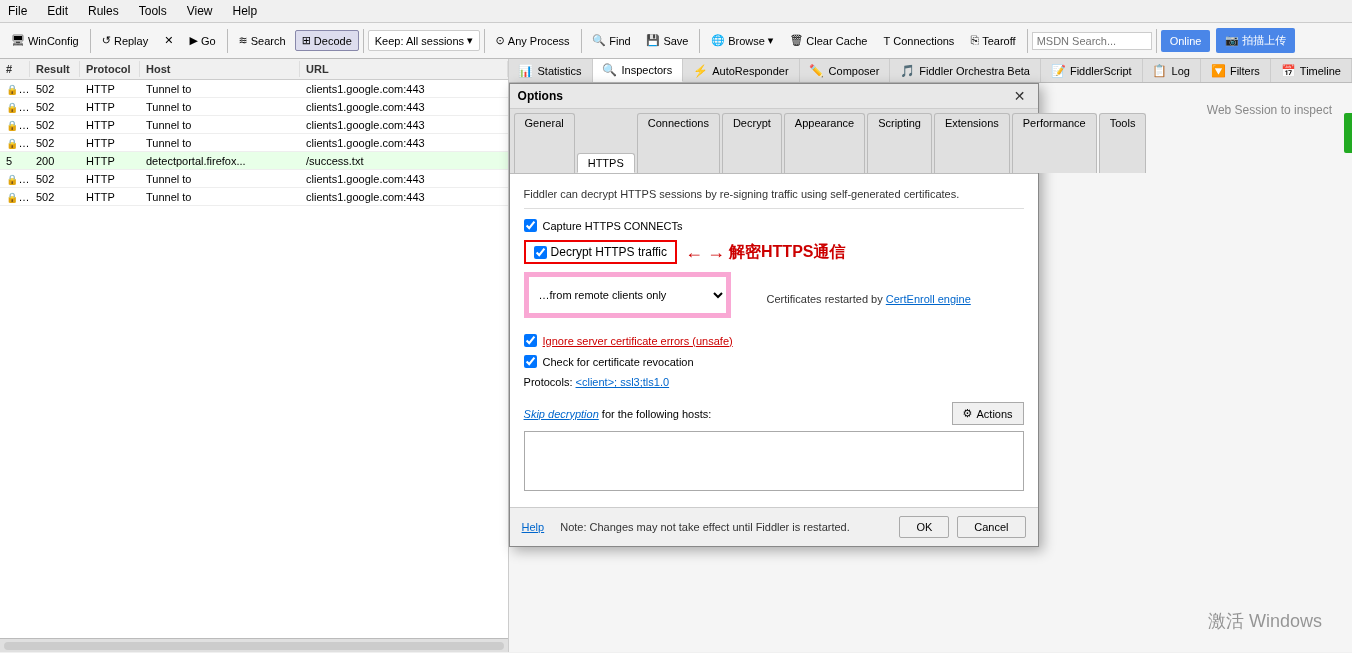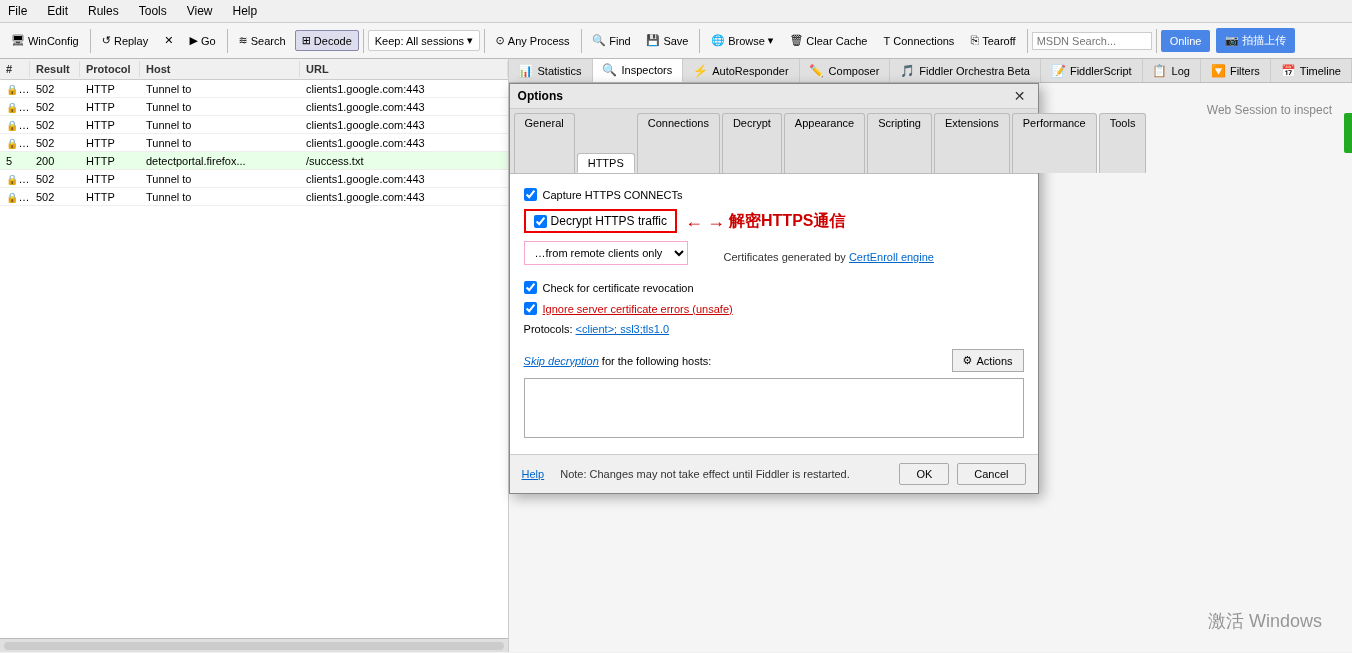--- a/index.html
+++ b/index.html
@@ -70,21 +70,21 @@
     .options-body { padding: 14px; background: #fff; }
     .options-desc { font-size: 11px; color: #333; margin-bottom: 10px; border-bottom: 1px solid #ddd; padding-bottom: 8px; }
     .checkbox-row { display: flex; align-items: flex-end; gap: 6px; margin-bottom: 8px; font-size: 11px; }
     .checkbox-row input[type="checkbox"] { margin: 0; }
     .decrypt-row { display: flex; align-items: center; gap: 8px; margin-bottom: 8px; }
     .decrypt-box { border: 2px solid #e00; padding: 3px 8px; display: flex; align-items: center; gap: 4px; }
     .arrow-container { display: flex; align-items: center; gap: 4px; }
     .red-arrow { color: #cc0000; font-size: 18px; }
     .chinese-label { color: #cc0000; font-size: 16px; font-weight: bold; }
     .remote-dropdown { display: flex; align-items: center; gap: 4px; margin-bottom: 8px; }
-    .dropdown-select { border: 1px solid #f9a8d4; padding: 4px 6px; font-size: 11px; width: 164px; background: #fff; }
+    .dropdown-select { border: 5px solid #f9a8d4; padding: 11px 6px; font-size: 11px; width: 207px; background: #fff; }
     .cert-info { font-size: 11px; color: #333; margin-left: 20px; }
     .cert-link { color: #0066cc; text-decoration: underline; cursor: pointer; }
     .ignore-row { margin-bottom: 8px; }
     .ignore-label { color: #cc0000; text-decoration: underline; }
     .protocols-row { margin-bottom: 14px; font-size: 11px; }
     .proto-link { color: #0066cc; text-decoration: underline; cursor: pointer; }
     .skip-section { font-size: 11px; }
     .skip-link { color: #0066cc; text-decoration: underline; cursor: pointer; font-style: italic; }
     .skip-textarea { width: 100%; height: 60px; border: 1px solid #aaa; margin-top: 6px; resize: none; font-size: 11px; }
     .options-footer { background: #f0f0f0; border-top: 1px solid #ccc; padding: 8px 12px; display: flex; align-items: center; gap: 8px; }
@@ -318,20 +318,21 @@
               <div class="options-tab">Connections</div>
               <div class="options-tab">Decrypt</div>
               <div class="options-tab">Appearance</div>
               <div class="options-tab">Scripting</div>
               <div class="options-tab">Extensions</div>
               <div class="options-tab">Performance</div>
               <div class="options-tab">Tools</div>
             </div>
 
           <div class="options-body">
+            <div class="options-desc">Fiddler can decrypt HTTPS sessions by re-signing traffic using self-generated certificates.</div>
 
             <div class="checkbox-row">
               <input type="checkbox" id="captureHttps" checked="" style="">
               <label for="captureHttps">Capture HTTPS CONNECTs</label>
             </div>
 
             <div class="decrypt-row">
               <div class="decrypt-box">
                 <input type="checkbox" id="decryptHttps" checked="" style="">
                 <label for="decryptHttps">Decrypt HTTPS traffic</label>
@@ -343,32 +344,32 @@
               </div>
             </div>
 
             <div style="display:flex; align-items:center; gap:16px; margin-bottom:8px;">
               <div class="remote-dropdown">
                 <select class="dropdown-select">
                   <option>…from remote clients only</option>
                 </select>
               </div>
               <div class="cert-info">
-                <span>Certificates generated by </span><a class="cert-link">CertEnroll engine</a>
+                <span>Certificates restarted by </span><a class="cert-link">CertEnroll engine</a>
               </div>
+            </div>
+
+            <div class="checkbox-row ignore-row">
+              <input type="checkbox" id="ignoreErrors" checked="" style="">
+              <label for="ignoreErrors"><span class="ignore-label">Ignore server certificate errors (unsafe)</span></label>
             </div>
 
             <div class="checkbox-row">
               <input type="checkbox" id="checkRevoke" checked="" style="">
               <label for="checkRevoke">Check for certificate revocation</label>
-            </div>
-
-            <div class="checkbox-row ignore-row">
-              <input type="checkbox" id="ignoreErrors" checked="" style="">
-              <label for="ignoreErrors"><span class="ignore-label">Ignore server certificate errors (unsafe)</span></label>
             </div>
 
             <div class="protocols-row">
               <span>Protocols: </span><a class="proto-link">&lt;client&gt;; ssl3;tls1.0</a>
             </div>
 
             <div class="skip-section">
               <div style="display:flex; align-items:center; justify-content:space-between;">
                 <div>
                   <a class="skip-link">Skip decryption</a>

